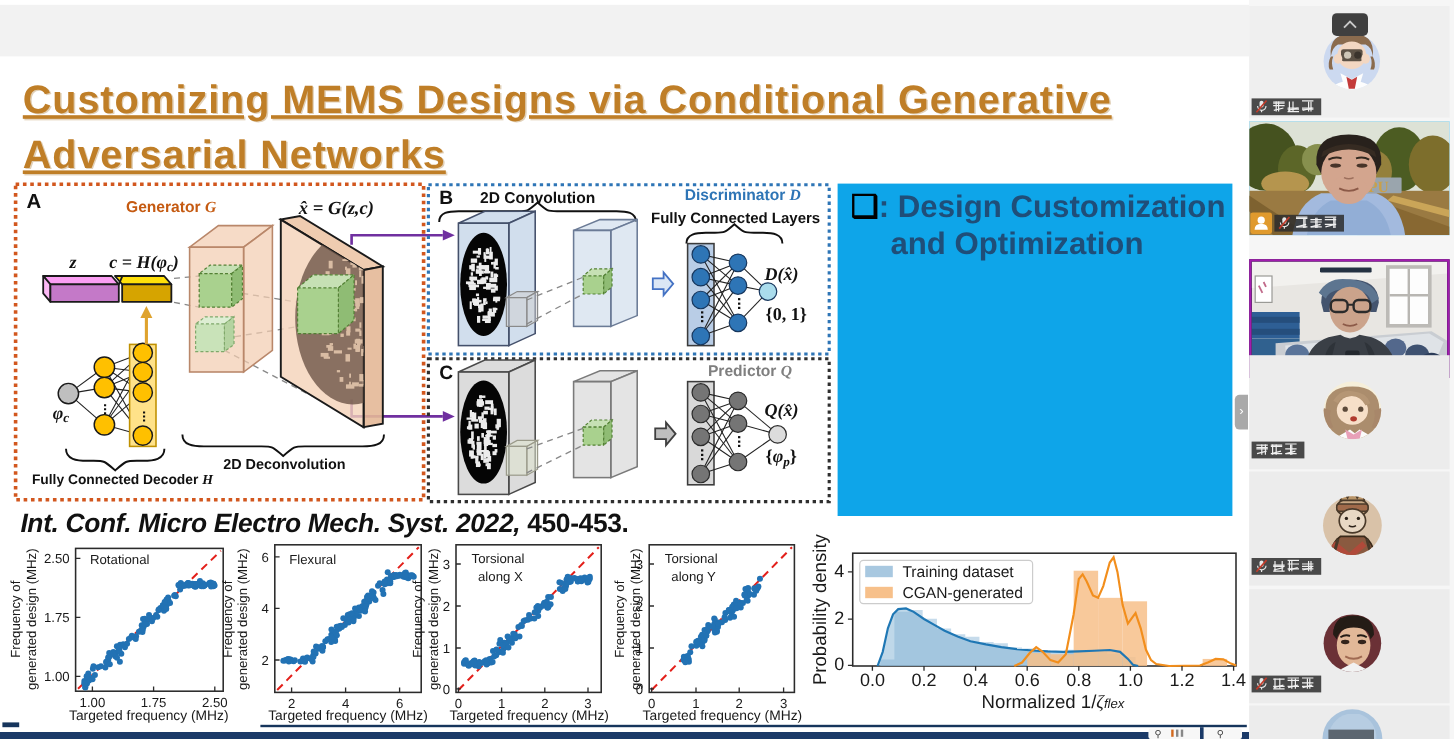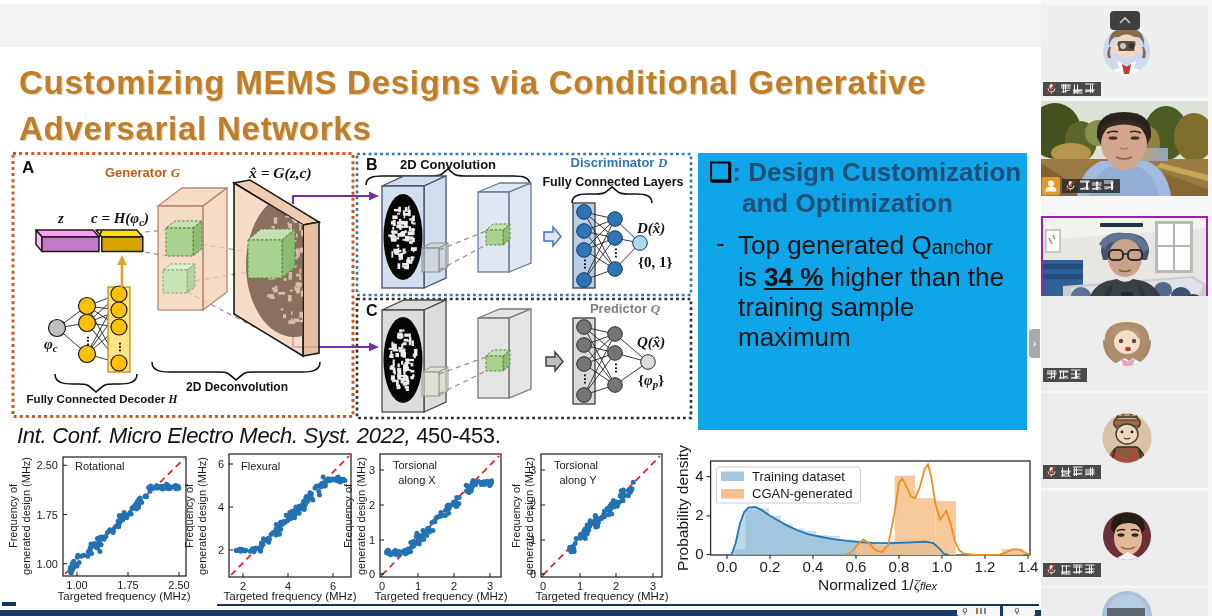--- a/index.html
+++ b/index.html
@@ -1,27 +1,27 @@
 <!DOCTYPE html>
 <html><head>
 <meta charset="utf-8">
 <style>
 html,body{margin:0;padding:0;}
 body{width:1212px;height:616px;overflow:hidden;font-family:"Liberation Sans",sans-serif;background:#fff;}
 #stage{position:absolute;left:0;top:0;width:1212px;height:616px;overflow:hidden;}
 .abs{position:absolute;}
 .topstrip{left:0;top:4px;width:1041px;height:43px;background:#f2f2f2;}
-.title{left:19px;top:60px;width:980px;font-size:33px;font-weight:bold;color:#bf7e27;line-height:46px;letter-spacing:0.75px;text-shadow:1.2px 1.2px 0 rgba(170,120,50,0.35);}
+.title{left:19px;top:60px;width:980px;font-size:33px;font-weight:bold;color:#bf7e27;line-height:46px;letter-spacing:0.75px;text-shadow:1.2px 1.2px 0 rgba(170,120,50,0.35);text-decoration:underline;}
 .bluebox{left:698px;top:153px;width:329px;height:277px;background:#0ea5e9;}
 .bb-h{position:absolute;left:11px;top:4px;font-size:26px;line-height:30.5px;font-weight:bold;color:#1f4e79;white-space:nowrap;}
 .bb-h .sq{color:#000;font-weight:bold;}
 .bb-ul{position:absolute;left:18px;top:77px;font-size:26px;line-height:30px;color:#111;white-space:nowrap;}
 .bb-li{position:relative;padding-left:22px;margin-bottom:17px;}
 .bb-li:before{content:"\2010";position:absolute;left:0;top:-2px;}
-.cite{left:17px;top:423px;font-size:22px;color:#111;letter-spacing:-0.3px;}
+.cite{left:17px;top:423px;font-size:22px;color:#111;letter-spacing:-0.3px;font-weight:bold;}
 .cite i{font-style:italic;}
 .hr-a{left:2px;top:602px;width:14px;height:4px;background:#16355c;}
 .hr-b{left:217px;top:603.5px;width:822px;height:2px;background:#16355c;}
 .bottombar{left:0;top:610px;width:1041px;height:6px;background:#1b3a68;}
 .bb-white{left:957px;top:607px;width:78px;height:9px;background:#f7f7f7;border-radius:2px;}
 #sidebar{left:1041px;top:0;width:171px;height:616px;background:#f6f6f6;}
 .tile{position:absolute;left:0;width:167px;height:95px;background:#7dd3fc;overflow:hidden;}
 .chip{position:absolute;left:2px;bottom:2px;background:rgba(45,45,45,0.85);color:#fff;font-size:11px;height:14px;line-height:14px;padding:0 5px 0 3px;display:flex;align-items:center;gap:3px;}
 .expander{left:1029px;top:329px;width:11px;height:29px;background:#a9a9a9;border-radius:4px 0 0 4px;color:#fff;font-size:11px;line-height:29px;text-align:center;}
 
@@ -534,21 +534,20 @@
       </g>
       <text x="584" y="379" font-size="13" font-weight="bold" text-anchor="middle" transform="rotate(90 584 379)" fill="#111">...</text>
       <text x="615" y="368" font-size="13" font-weight="bold" text-anchor="middle" transform="rotate(90 615 368)" fill="#111">...</text>
       <circle cx="648" cy="362" r="7.3" fill="#dcdcdc" stroke="#2b2b2b" stroke-width="1"></circle>
       <text x="637" y="347" font-size="15" font-weight="bold" font-style="italic" font-family="Liberation Serif" fill="#111">Q(x̂)</text>
       <text x="638" y="385" font-size="15" font-weight="bold" font-family="Liberation Serif" fill="#111">{<tspan font-style="italic">φ</tspan><tspan font-size="11" font-style="italic" dy="3">p</tspan><tspan font-size="15" dy="-3">}</tspan></text>
     </svg>
 <div class="abs bluebox">
   <div class="bb-h"><span class="sq">❑</span>: Design Customization<br><span style="padding-left:33px"></span>and Optimization</div>
   <div class="bb-ul">
-    <div class="bb-li">Top generated Q<span style="font-size:20px">anchor</span><br>is <b><u>34 %</u></b> higher than the<br>training sample<br>maximum</div>
   </div>
 </div>
 <div class="abs cite"><i>Int. Conf. Micro Electro Mech. Syst. 2022,</i> 450-453.</div>
 <svg class="abs" font-family="Liberation Sans, sans-serif" style="left:0;top:440px" width="1041" height="176" viewBox="0 440 1041 176">
       <rect x="63" y="457" width="123" height="119" fill="none" stroke="#2b2b2b" stroke-width="1.3"></rect>
       <line x1="65" y1="574" x2="184" y2="459" stroke="#e3201b" stroke-width="1.7" stroke-dasharray="6.5,4.5"></line>
       <g fill="#2272b4">
         <circle cx="119.2" cy="515.8" r="2.5"></circle>
         <circle cx="120.7" cy="518.5" r="2.5"></circle>
         <circle cx="125.4" cy="514.9" r="2.5"></circle>

